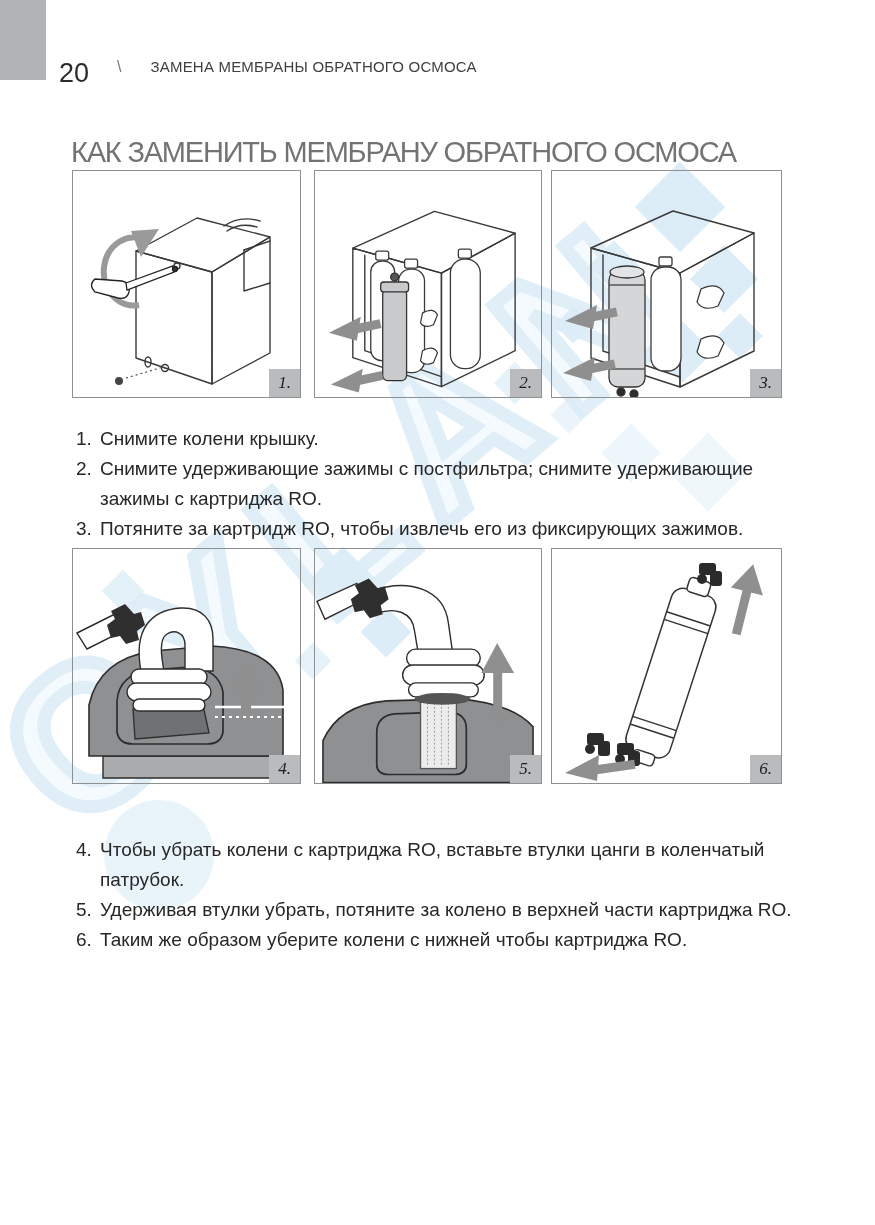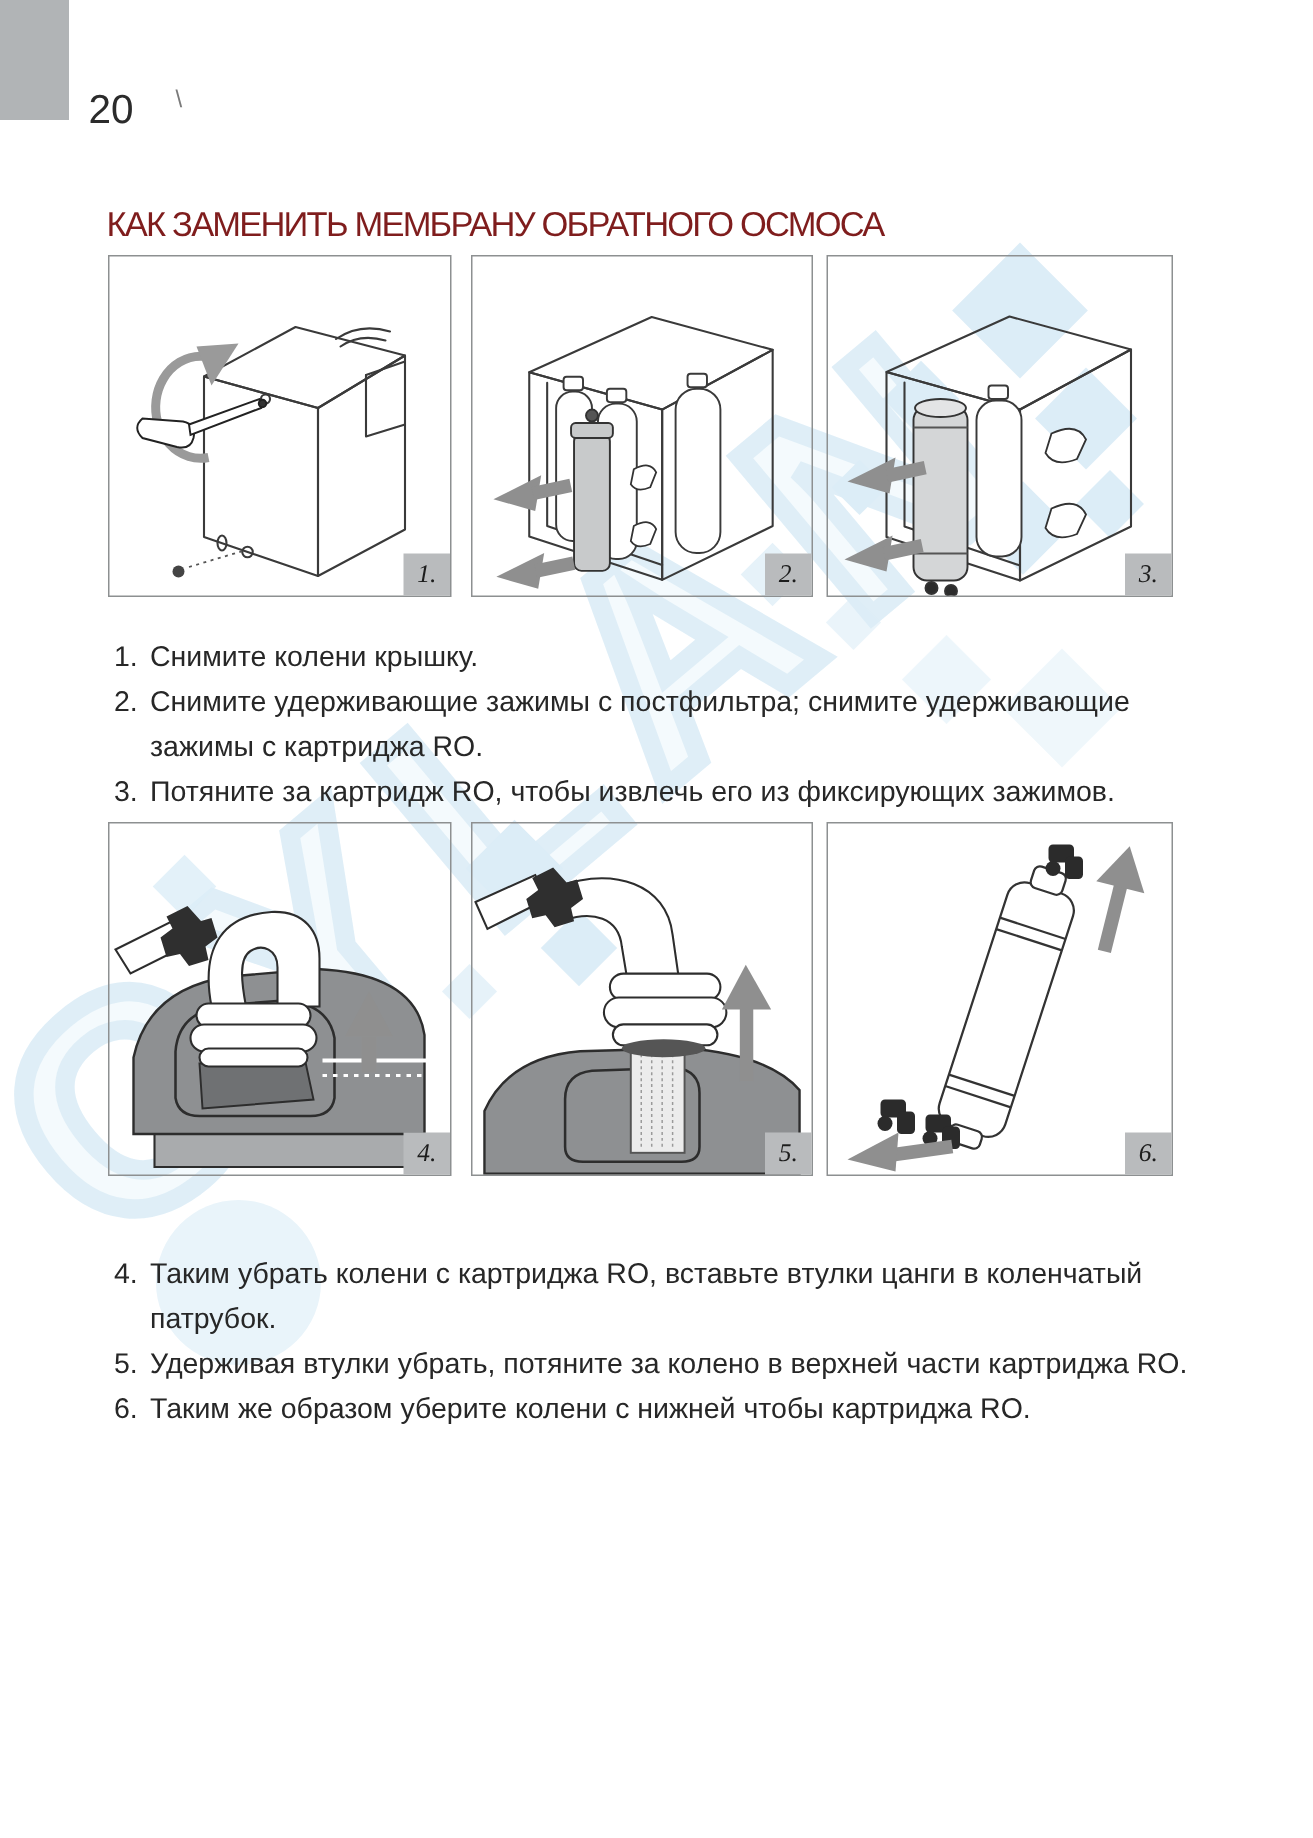--- a/index.html
+++ b/index.html
@@ -19,21 +19,21 @@
   .wm-diamond { position:absolute; background:#dcedf7; transform:rotate(45deg); }
   .wm-circle { position:absolute; border-radius:50%; background:#e9f4fa; }
   
   .content { position:absolute; inset:0; z-index:1; }
   .corner-block { position:absolute; left:0; top:0; width:46px; height:80px; background:#b1b4b6; }
   .header { position:absolute; left:59px; top:58px; display:flex; align-items:flex-start;gap:22px; }
   .page-number { font-size:27px; color:#2b2b2b; }
   .header-sep { font-size:16px; color:#7a7a7a; margin:0 7px 0 6px; }
   .breadcrumb { font-size:15px; color:#3f3f3f; letter-spacing:.2px; }
   .doc-title {
-    position:absolute; left:71px; top:136px; font-size:23px; color:#7f1d1d;
+    position:absolute; left:71px; top:136px; font-size:29px; color:#737373;
     letter-spacing:-1.2px; white-space:nowrap;
   }
   
   .fig { position:absolute; border:1px solid #8d9091; background:transparent; }
   .fig svg { position:absolute; inset:0; width:100%; height:100%; }
   .r1 { top:170px; height:226px; }
   .r2 { top:548px; height:234px; }
   .c1 { left:72px;  width:227px; }
   .c2 { left:314px; width:226px; }
   .c3 { left:551px; width:229px; }
@@ -74,20 +74,21 @@
     <div class="wm-circle" style="left:104px;top:800px;width:110px;height:110px;"></div>
   </div>
 
   <div class="content">
 
     <div class="corner-block"></div>
 
     <div class="header">
       <span class="page-number">20</span>
       <span class="header-sep">\</span>
+      <span class="breadcrumb">ЗАМЕНА МЕМБРАНЫ ОБРАТНОГО ОСМОСА</span>
     </div>
 
     <div class="doc-title">КАК ЗАМЕНИТЬ МЕМБРАНУ ОБРАТНОГО ОСМОСА</div>
 
     <div class="fig r1 c1">
       <svg viewBox="0 0 227 226">
         <g class="ln">
           <polygon points="63,80 124,47 197,66 139,101"></polygon>
           <polygon points="63,80 139,101 139,213 63,187"></polygon>
           <polygon points="139,101 197,66 197,182 139,213"></polygon>
@@ -284,21 +285,21 @@
           <rect x="36" y="214" width="46" height="9" transform="rotate(-8 59 218)"></rect>
           <polygon points="12,224 46,206 44,232"></polygon>
         </g>
       </svg>
       <div class="fig-label">6.</div>
     </div>
 
     <div class="steps steps-b">
       <div class="step">
         <span class="step-num">4.</span>
-        <span class="step-text">Таким убрать колени с картриджа RO, вставьте втулки цанги в коленчатый патрубок.</span>
+        <span class="step-text">Чтобы убрать колени с картриджа RO, вставьте втулки цанги в коленчатый патрубок.</span>
       </div>
       <div class="step">
         <span class="step-num">5.</span>
         <span class="step-text">Удерживая втулки убрать, потяните за колено в верхней части картриджа RO.</span>
       </div>
       <div class="step">
         <span class="step-num">6.</span>
         <span class="step-text">Таким же образом уберите колени с нижней чтобы картриджа RO.</span>
       </div>
     </div>

